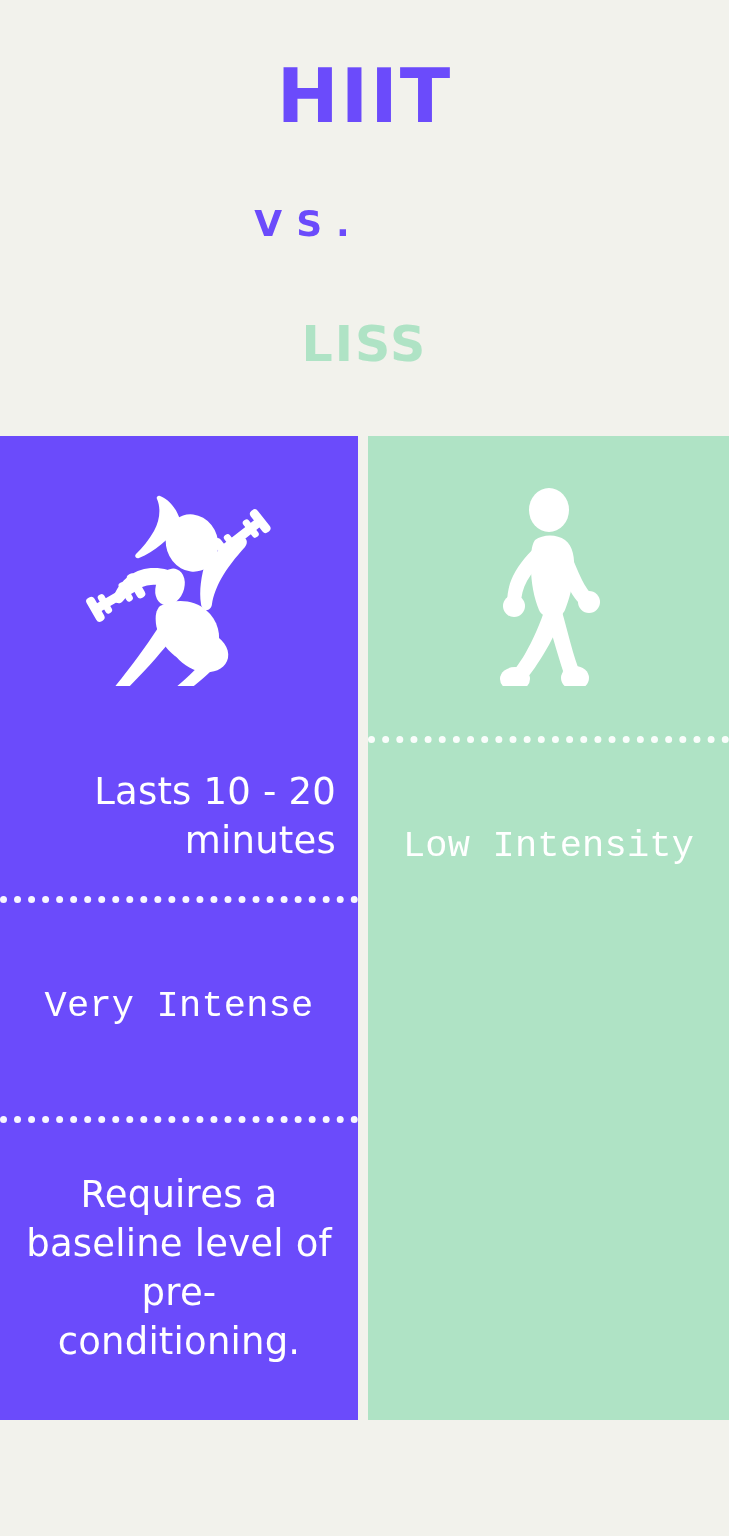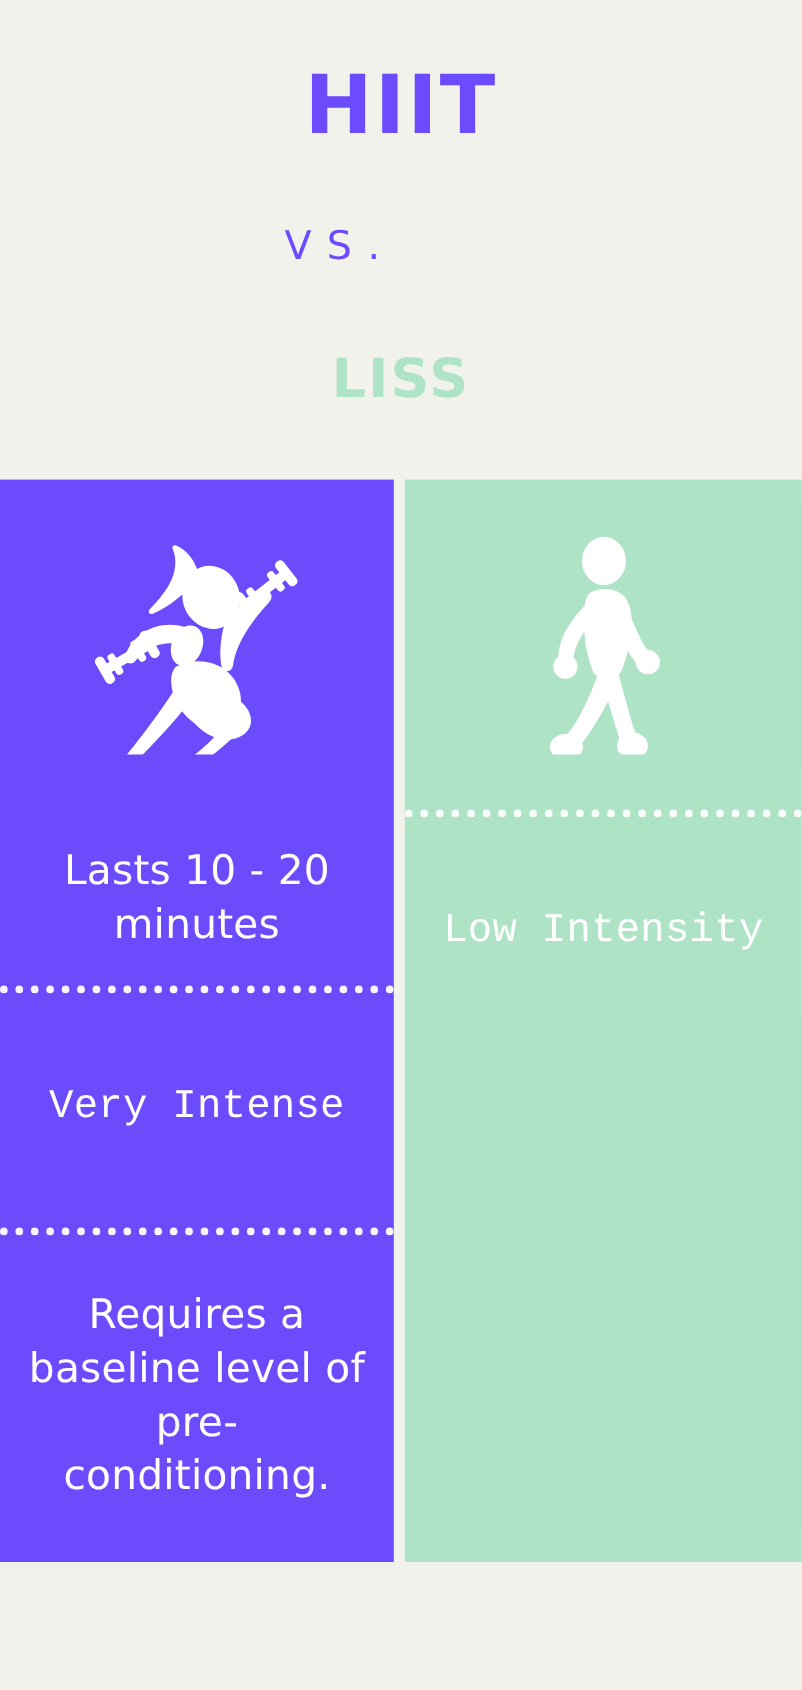--- a/index.html
+++ b/index.html
@@ -48,21 +48,21 @@
     color: #6B4BFB;
   }
 
   .title-vs {
     position: absolute;
     top: 204px;
     left: 0;
     width: 604px;
     text-align: center;
     font-family: "DejaVu Sans", sans-serif;
-    font-weight: 400;
+    font-weight: 700;
     font-size: 36px;
     line-height: 40px;
     letter-spacing: 14px;
     text-indent: 14px;
     color: #6B4BFB;
   }
 
   .title-liss {
     position: absolute;
     top: 308px;
@@ -119,21 +119,21 @@
     padding: 0 22px;
     text-align: center;
     color: #FFFFFF;
     font-family: "DejaVu Sans", sans-serif;
     font-weight: 400;
     font-size: 37px;
     line-height: 49px;
     letter-spacing: 0.2px;
   }
 
-  .row-duration { height: 160px; }
+  .row-duration { height: 160px; text-align: right; }
   .row-intensity { height: 220px; font-family: Liberation Mono, monospace; }
   .row-requirement { height: 304px; }
 
   .fact-row.divider-top::before {
     content: "";
     position: absolute;
     top: 0;
     left: 0;
     right: 0;
     height: 0;

